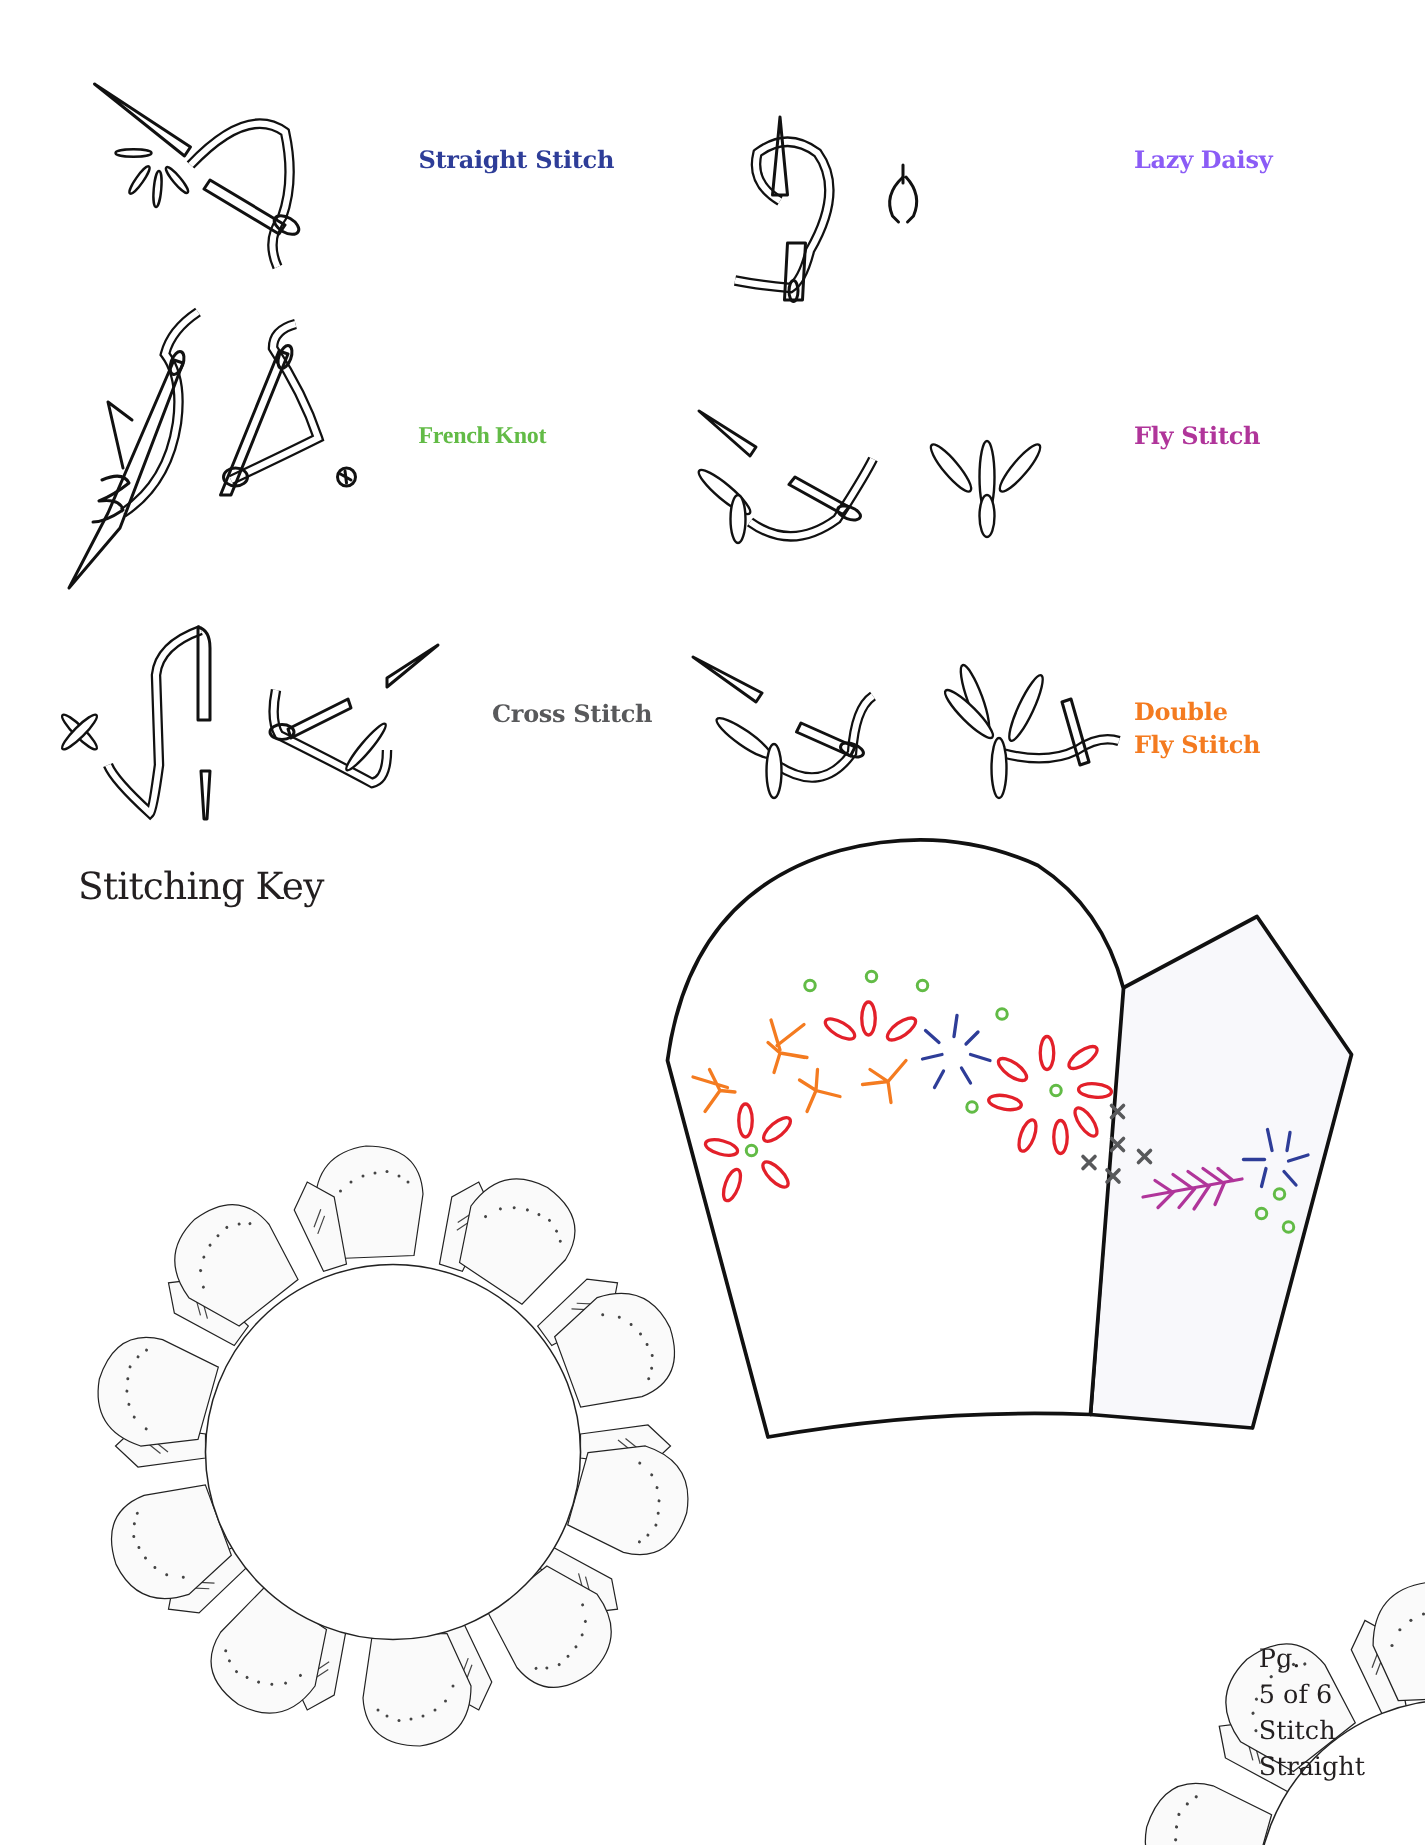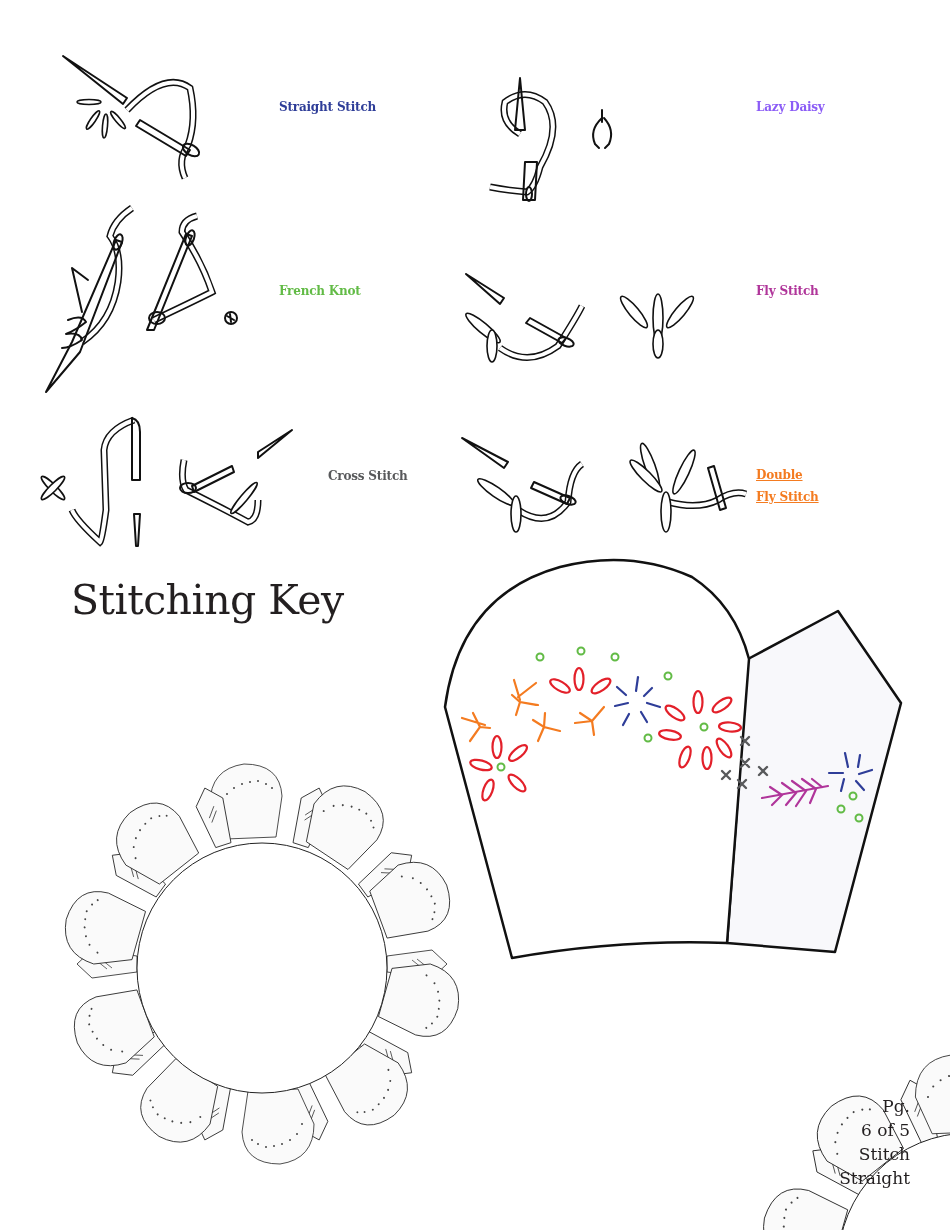--- a/index.html
+++ b/index.html
@@ -1,19 +1,19 @@
 <!DOCTYPE html>
 <html><head>
 <meta charset="utf-8">
 <style>
   html, body { margin:0; padding:0; background:#ffffff; }
   body { width:950px; height:1230px; position:relative; overflow:hidden; font-family:"DejaVu Serif", serif; }
-  .label { position:absolute; font-family:"DejaVu Serif", serif; font-weight:bold; font-size:12px; line-height:22px; letter-spacing:-0.2px; }
-  .title { position:absolute; left:71px; top:576px; font-family:"DejaVu Serif", serif; font-size:41px; color:#231f20; letter-spacing:-0.5px; }
-  .pageinfo { position:absolute; right:40px; top:1094px; text-align:right; font-family:"DejaVu Serif", serif; font-size:17px; line-height:24px; color:#231f20; }
+  .label { position:absolute; font-family:"DejaVu Serif", serif; font-weight:bold; font-size:16px; line-height:22px; letter-spacing:-0.2px; }
+  .title { position:absolute; left:52px; top:576px; font-family:"DejaVu Serif", serif; font-size:25px; color:#231f20; letter-spacing:-0.5px; }
+  .pageinfo { position:absolute; right:40px; top:1094px; text-align:left; font-family:"DejaVu Serif", serif; font-size:17px; line-height:24px; color:#231f20; }
   svg { position:absolute; overflow:visible; }
   .ink { fill:none; stroke:#111; stroke-width:2; stroke-linecap:round; stroke-linejoin:round; }
   .thread { fill:none; stroke:#111; stroke-width:7; stroke-linecap:butt; }
   .threadw { fill:none; stroke:#fff; stroke-width:4; stroke-linecap:butt; }
   .petal { fill:#fff; stroke:#111; stroke-width:1.6; }
 </style>
 </head>
 <body>
 
 <svg style="left:55px;top:50px;" width="160" height="140" viewBox="0 0 160 140">
@@ -55,21 +55,21 @@
 
   <path class="thread" d="M155 14 Q140 18 140 30 Q160 60 170 90 Q150 100 112 118"></path>
   <path class="threadw" d="M155 14 Q140 18 140 30 Q160 60 170 90 Q150 100 112 118"></path>
   <path class="ink" d="M105 128 L144 32 L150 34 L112 128 Z" fill="#fff"></path>
   <ellipse class="ink" cx="148" cy="36" rx="4" ry="8" transform="rotate(20 148 36)"></ellipse>
   <ellipse class="ink" cx="115" cy="116" rx="8" ry="6"></ellipse>
 
   <circle class="ink" cx="189" cy="116" r="6"></circle>
   <path class="ink" d="M185 114 L192 118 M188 112 L189 120"></path>
 </svg>
-<div class="label" style="left:279px;top:280px;color:#62bb46;">French Knot</div>
+<div class="label" style="left:279px;top:280px;color:#62bb46;font-family:Liberation Serif, serif;">French Knot</div>
 
 <svg style="left:458px;top:268px;" width="240" height="100" viewBox="0 0 240 100">
   <path class="ink" d="M8 6 L46 30 L42 36 Z" fill="#fff"></path>
   <ellipse class="petal" cx="25" cy="60" rx="22" ry="5" transform="rotate(40 25 60)"></ellipse>
   <path class="thread" d="M42 80 Q70 100 100 78 Q118 50 124 38"></path>
   <path class="threadw" d="M42 80 Q70 100 100 78 Q118 50 124 38"></path>
   <path class="ink" d="M72 50 L108 70 L104 75 L68 55 Z" fill="#fff"></path>
   <ellipse class="ink" cx="108" cy="74" rx="8" ry="4" transform="rotate(20 108 74)"></ellipse>
   <ellipse class="petal" cx="34" cy="78" rx="5" ry="16"></ellipse>
 
@@ -106,21 +106,21 @@
   <ellipse class="petal" cx="58" cy="82" rx="5" ry="18"></ellipse>
 
   <ellipse class="petal" cx="192" cy="34" rx="5" ry="24" transform="rotate(-20 192 34)"></ellipse>
   <ellipse class="petal" cx="188" cy="44" rx="22" ry="5" transform="rotate(45 188 44)"></ellipse>
   <ellipse class="petal" cx="226" cy="40" rx="24" ry="5" transform="rotate(-65 226 40)"></ellipse>
   <path class="thread" d="M210 70 Q240 78 260 68 Q275 58 288 62"></path>
   <path class="threadw" d="M210 70 Q240 78 260 68 Q275 58 288 62"></path>
   <path class="ink" d="M250 36 L256 34 L268 76 L262 78 Z" fill="#fff"></path>
   <ellipse class="petal" cx="208" cy="80" rx="5" ry="20"></ellipse>
 </svg>
-<div class="label" style="left:756px;top:464px;color:#f47b20;text-decoration:underline;">
+<div class="label" style="left:756px;top:464px;color:#f47b20;">
   <div>Double</div>
   <div>Fly Stitch</div>
 </div>
 
 <div class="title">Stitching Key</div>
 
 <svg style="left:440px;top:555px;" width="470" height="410" viewBox="0 0 470 410">
 
   <path d="M308 104 L398 56 L461 148 L395 397 L287 388 Z" fill="#f8f8fb" stroke="#111" stroke-width="2.5" stroke-linejoin="round"></path>
 
@@ -259,16 +259,16 @@
     <use href="#bladePoint" transform="rotate(-18) scale(1.05)"></use>
     <use href="#bladeRound" transform="rotate(0) scale(1.05)"></use>
     <use href="#bladePoint" transform="rotate(18) scale(1.05)"></use>
     <use href="#bladePoint" transform="rotate(-90) scale(1.05)"></use>
     <circle cx="0" cy="0" r="132" fill="#fff" stroke="#222" stroke-width="1"></circle>
   </g>
 </svg>
 
 <div class="pageinfo">
   <div>Pg.</div>
-  <div>6 of 5</div>
+  <div>5 of 6</div>
   <div>Stitch</div>
   <div>Straight</div>
 </div>
 
 </body></html>

